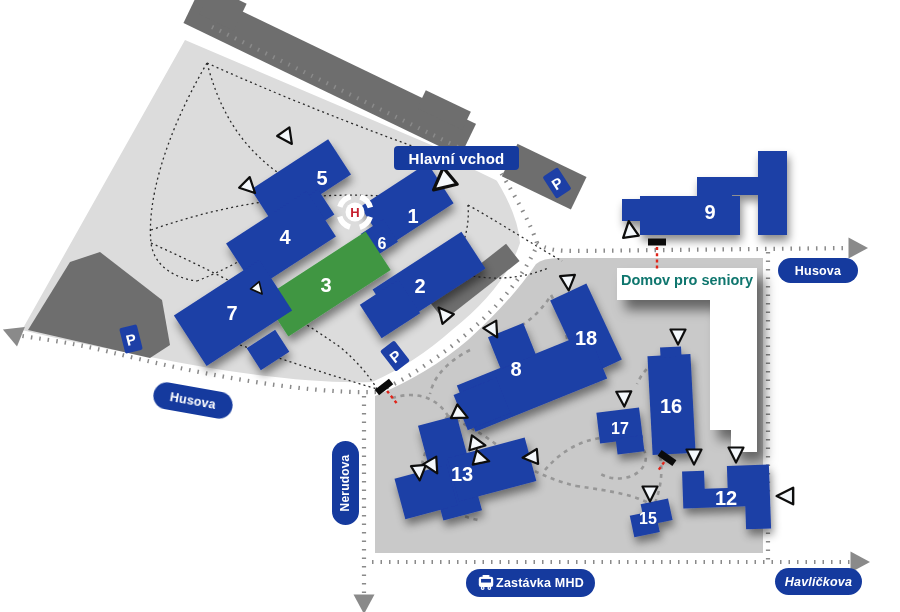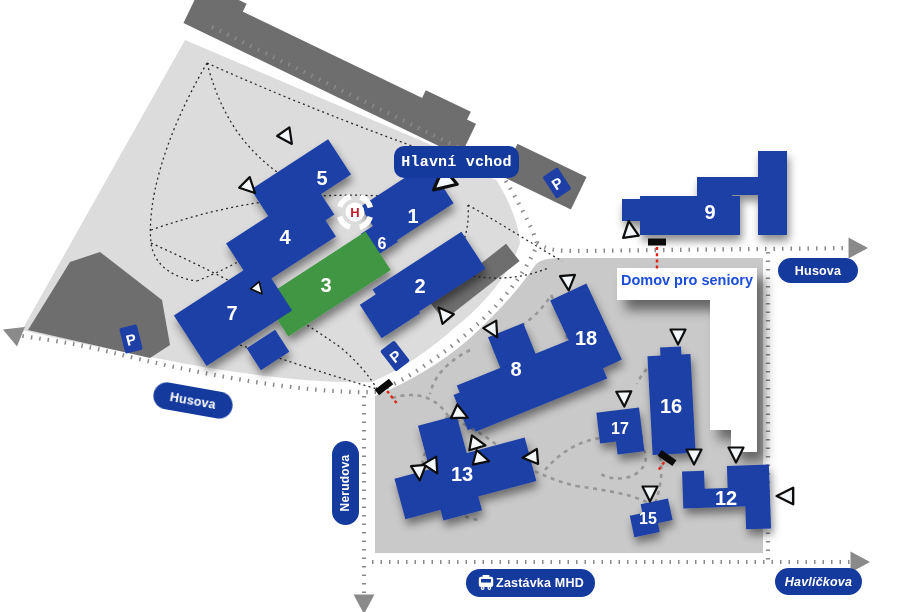--- a/index.html
+++ b/index.html
@@ -21,29 +21,29 @@
   .gateline{stroke:#e02419;stroke-width:2.4;stroke-dasharray:3 3.2;}
   .roadarrow{fill:#8a8a8a;}
   .psign{fill:#1d3fa6;}
   .ptxt{fill:#fff;font-weight:bold;font-size:15px;text-anchor:middle;
         font-family:"Liberation Sans",sans-serif;}
 
   
   .pill{position:absolute;display:flex;align-items:center;justify-content:center;
         background:#153a9e;color:#fff;font-weight:bold;font-size:12.5px;
         border-radius:14px;letter-spacing:.2px;}
-  .pill-hlavni{left:394px;top:146px;width:125px;height:32px;font-size:15px;border-radius:10px;font-family:Liberation Mono, monospace;}
+  .pill-hlavni{left:394px;top:146px;width:125px;height:24px;font-size:15px;border-radius:4px;}
   .pill-husova-l{left:153px;top:387px;width:80px;height:27px;transform:rotate(10deg);}
   .pill-husova-r{left:778px;top:258px;width:80px;height:25px;}
   .pill-nerudova{left:332px;top:441px;width:27px;height:84px;}
   .pill-nerudova span{transform:rotate(-90deg);white-space:nowrap;font-size:12px;}
   .pill-havlickova{left:775px;top:568px;width:87px;height:27px;font-style:italic;}
   .pill-zastavka{left:466px;top:569px;width:129px;height:28px;gap:1px;font-size:12.5px;text-align:right;}
   .domov-label{position:absolute;left:612px;top:272px;width:150px;text-align:center;
-               color:#1d4ed8;font-weight:bold;font-size:14.5px;}
+               color:#0f766e;font-weight:bold;font-size:14.5px;}
 </style>
 </head>
 <body>
 
 <div id="stage">
 <svg id="map-svg" width="900" height="612" viewBox="0 0 900 612">
   <defs>
     <filter id="bshadow" x="-40%" y="-40%" width="180%" height="180%">
       <feDropShadow dx="2" dy="6" stdDeviation="4" flood-color="#000" flood-opacity="0.45"></feDropShadow>
     </filter>

